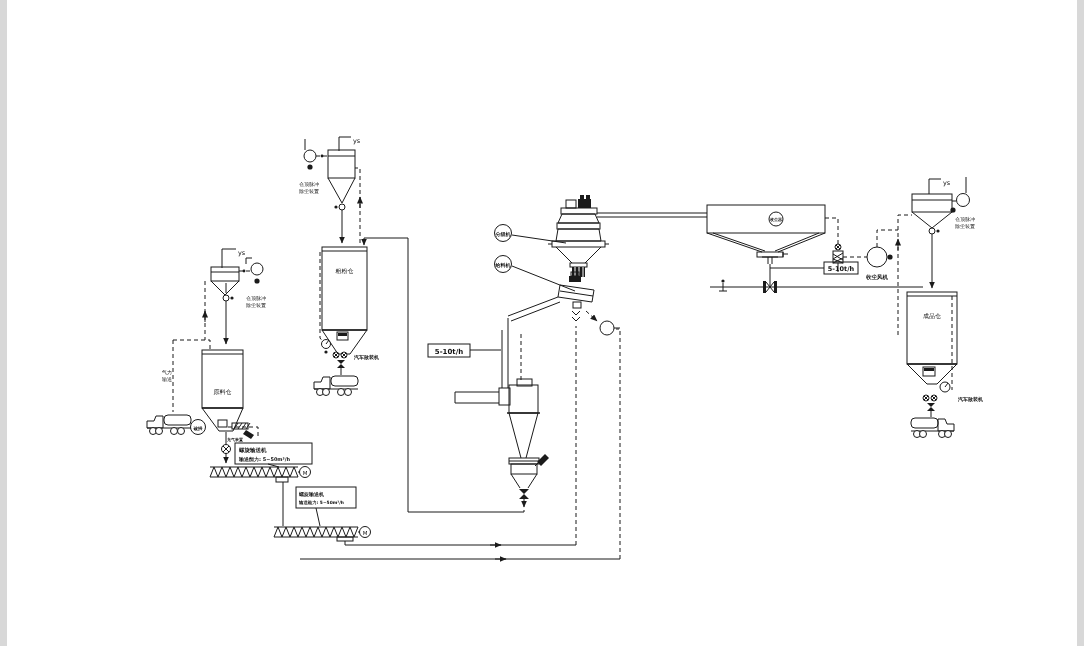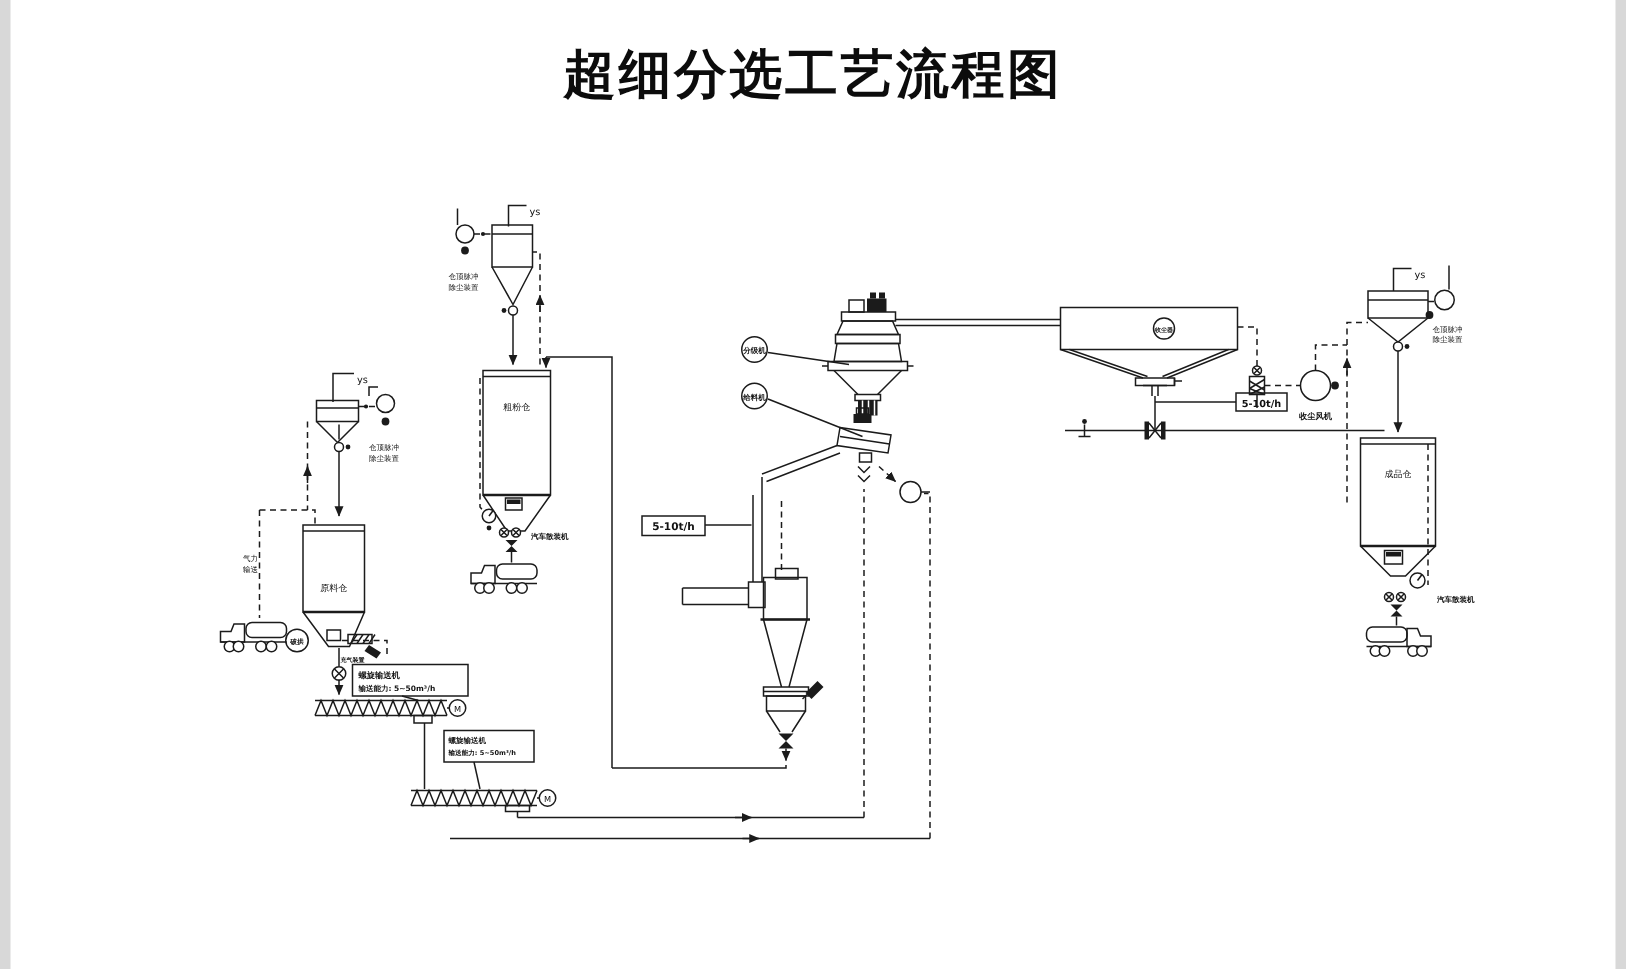--- a/index.html
+++ b/index.html
@@ -17,21 +17,20 @@
   .fil{fill:#1b1b1b;stroke:none;}
   .wfil{fill:#ffffff;stroke:#1b1b1b;stroke-width:1;}
 </style>
 </head>
 <body>
 
 <div id="stage">
   <div class="edge" id="edge-l"></div>
   <div class="edge" id="edge-r"></div>
 
-  <h1 class="title">超细分选工艺流程图</h1>
 
   <svg width="1084" height="646" viewBox="0 0 1084 646">
     <defs>
       <marker id="ar" markerWidth="9" markerHeight="8" refX="6.5" refY="3" orient="auto">
         <path d="M0,0 L7,3 L0,6 Z" fill="#1b1b1b"></path>
       </marker>
     </defs>
 
     <g>
 

